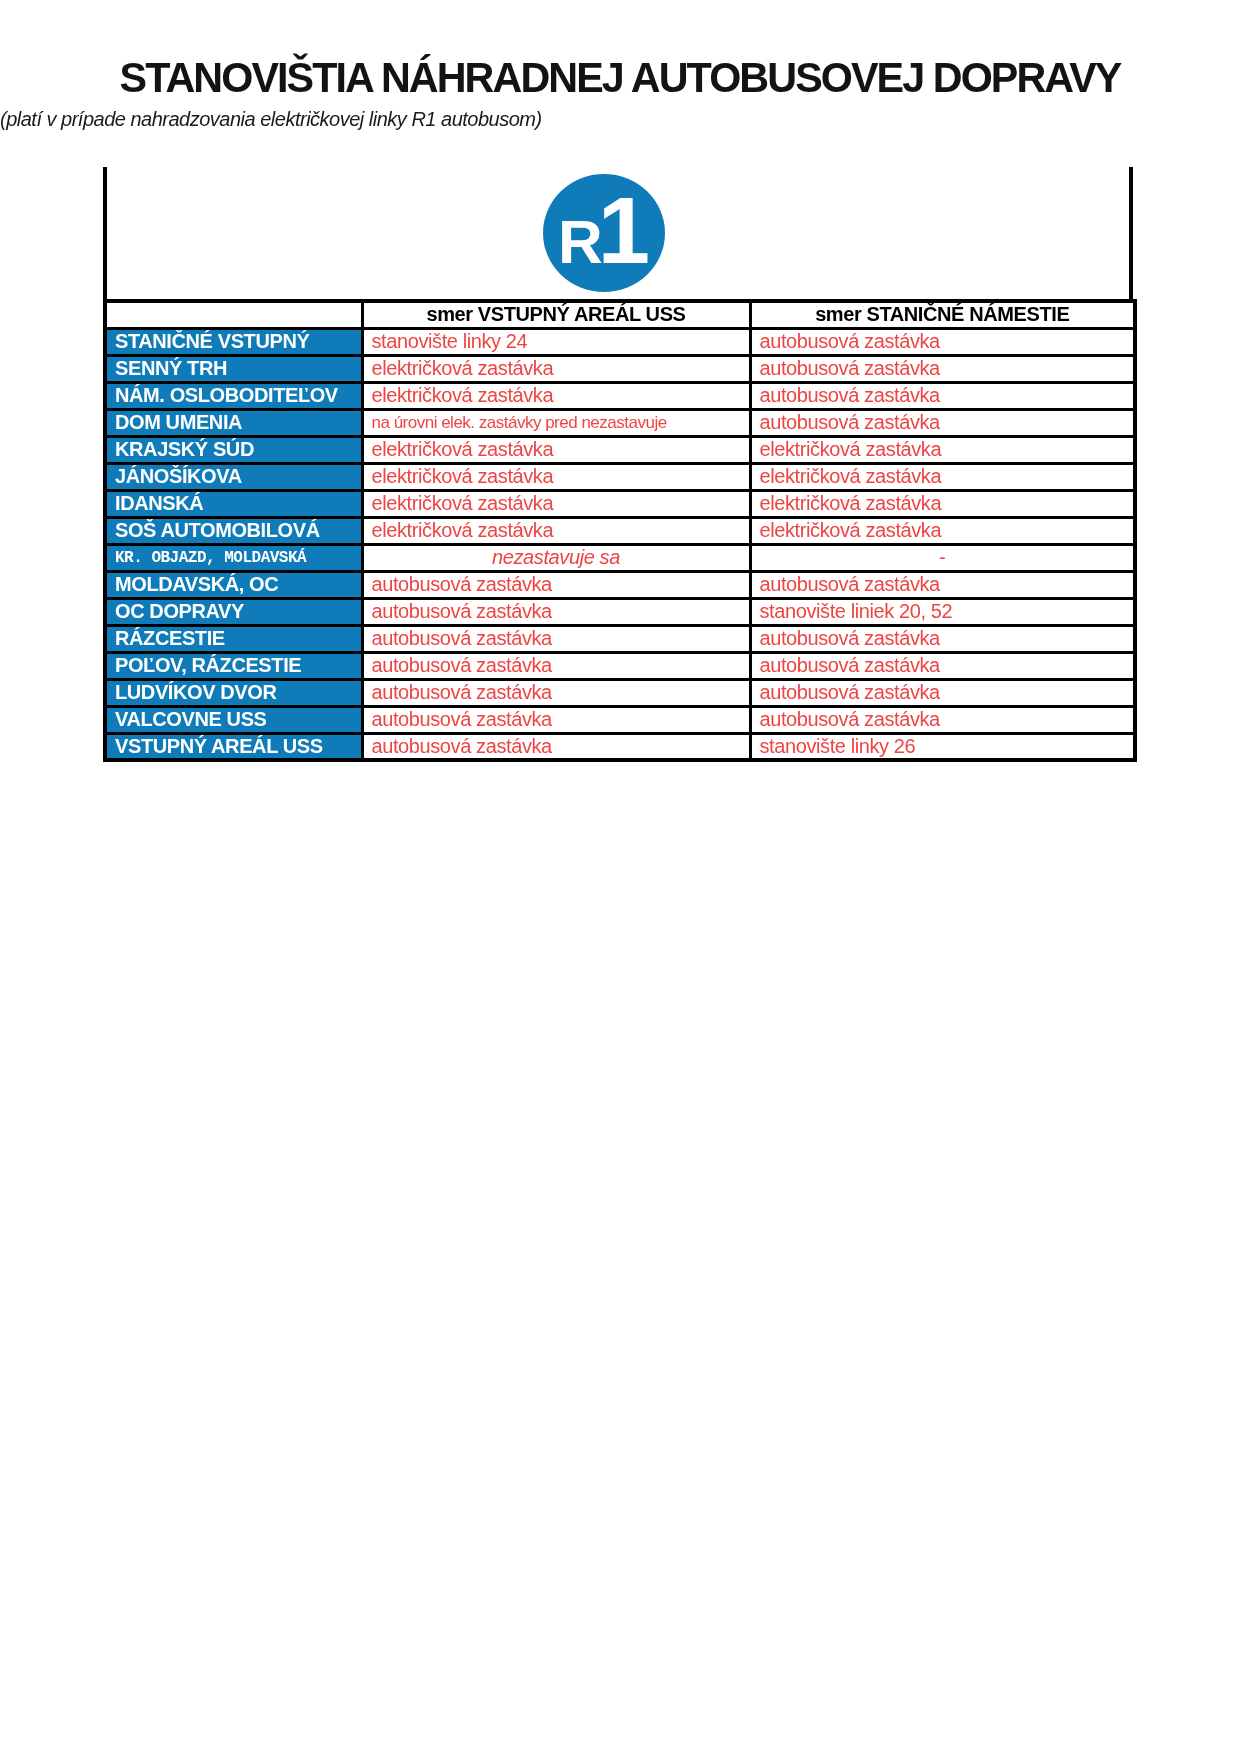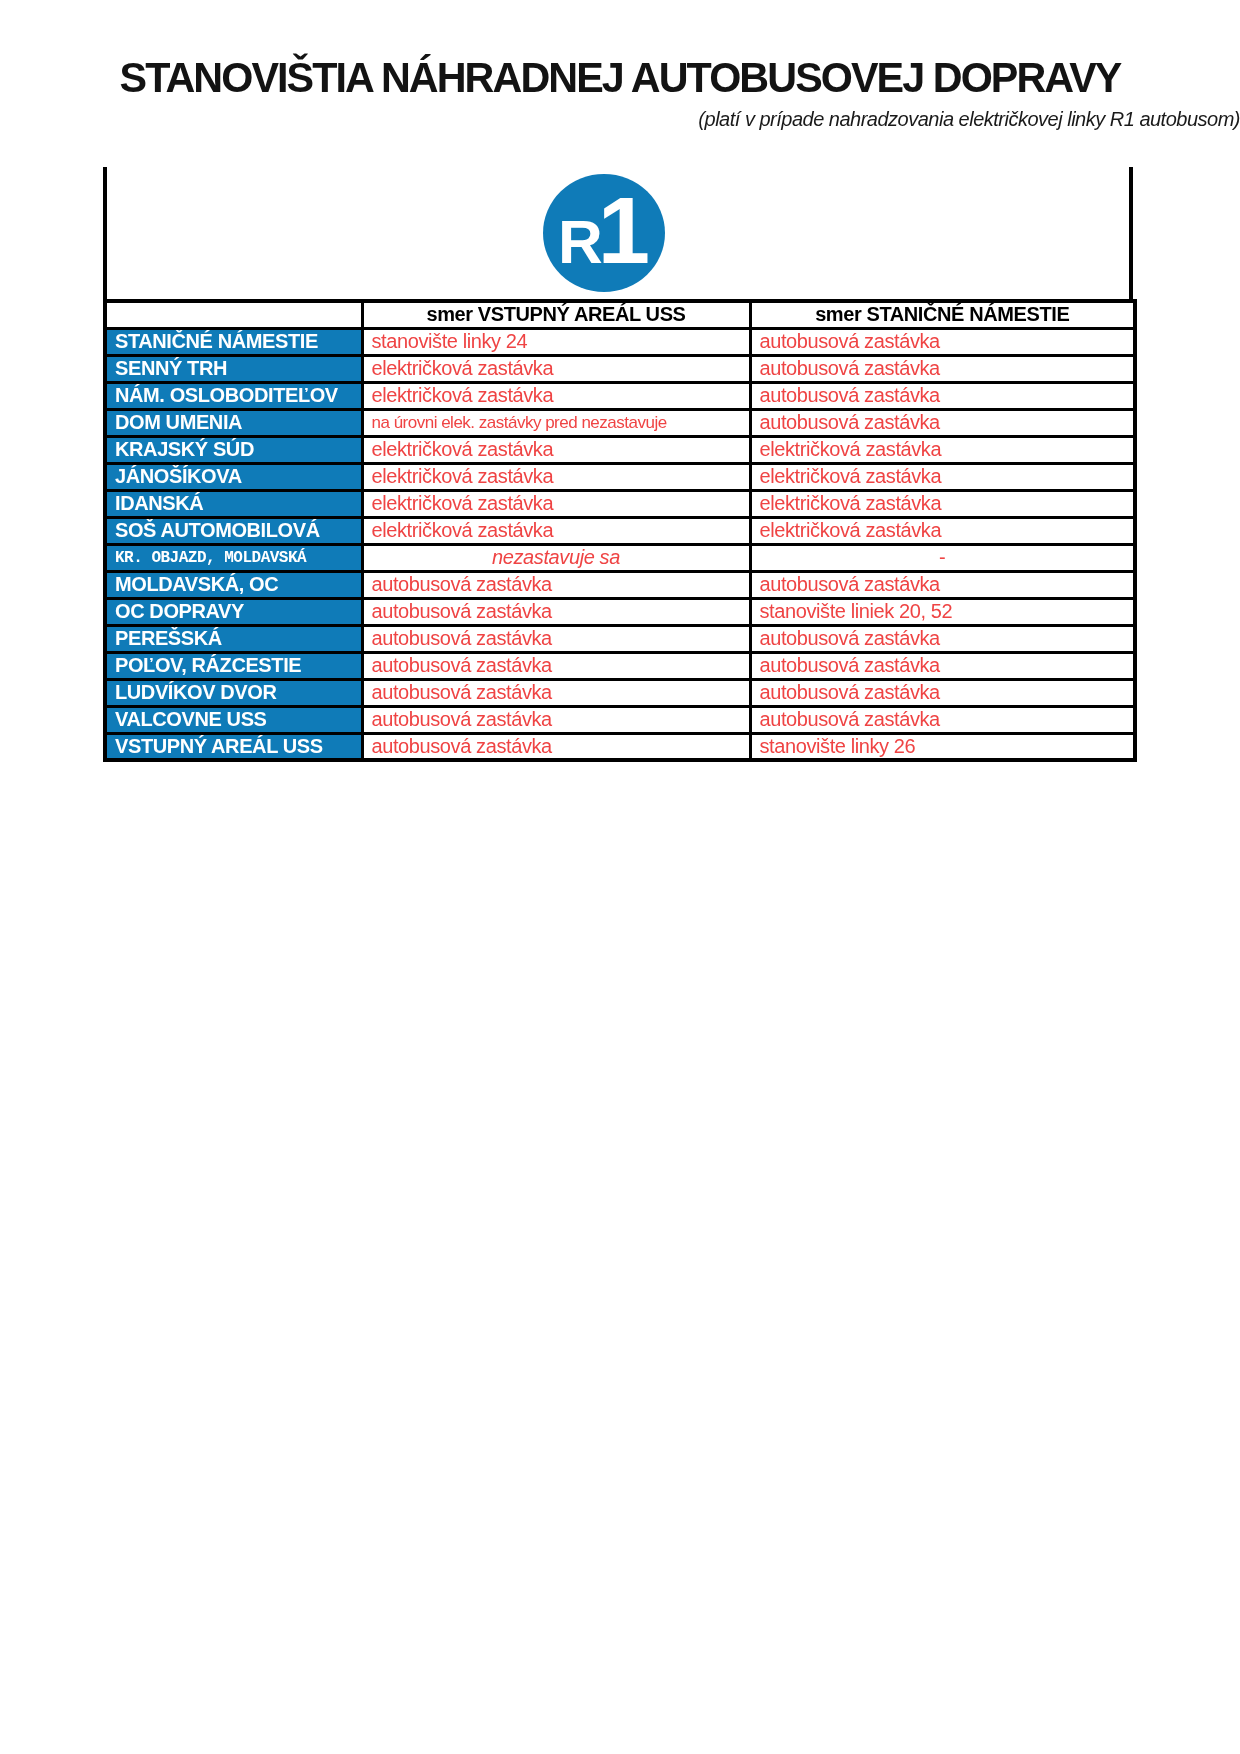--- a/index.html
+++ b/index.html
@@ -18,21 +18,21 @@
     margin: 0; padding-top: 54px;
     text-align: center;
     font-size: 43px; font-weight: bold;
     letter-spacing: -2px;
     color: #131313;
     line-height: 1.1;
     transform: scaleX(0.96);
   }
   .doc-subtitle {
     margin-top: 7px;
-    text-align: right;
+    text-align: left;
     font-size: 20px; font-style: italic;
     letter-spacing: -0.5px;
     color: #1a1a1a;
   }
 
   
   .content { position: absolute; left: 103px; top: 167px; width: 1030px; }
 
   .banner {
     height: 65px;
@@ -124,21 +124,21 @@
       </colgroup>
       <thead>
         <tr>
           <th></th>
           <th>smer VSTUPNÝ AREÁL USS</th>
           <th>smer STANIČNÉ NÁMESTIE</th>
         </tr>
       </thead>
       <tbody>
           <tr>
-            <th class="stop">STANIČNÉ NÁMESTIE</th>
+            <th class="stop">STANIČNÉ VSTUPNÝ</th>
             <td class="">stanovište linky 24</td>
             <td class="">autobusová zastávka</td>
           </tr>
           <tr>
             <th class="stop">SENNÝ TRH</th>
             <td class="">električková zastávka</td>
             <td class="">autobusová zastávka</td>
           </tr>
           <tr>
             <th class="stop">NÁM. OSLOBODITEĽOV</th>
@@ -179,21 +179,21 @@
             <th class="stop">MOLDAVSKÁ, OC</th>
             <td class="">autobusová zastávka</td>
             <td class="">autobusová zastávka</td>
           </tr>
           <tr>
             <th class="stop">OC DOPRAVY</th>
             <td class="">autobusová zastávka</td>
             <td class="">stanovište liniek 20, 52</td>
           </tr>
           <tr>
-            <th class="stop">PEREŠSKÁ</th>
+            <th class="stop">RÁZCESTIE</th>
             <td class="">autobusová zastávka</td>
             <td class="">autobusová zastávka</td>
           </tr>
           <tr>
             <th class="stop">POĽOV, RÁZCESTIE</th>
             <td class="">autobusová zastávka</td>
             <td class="">autobusová zastávka</td>
           </tr>
           <tr>
             <th class="stop">LUDVÍKOV DVOR</th>

